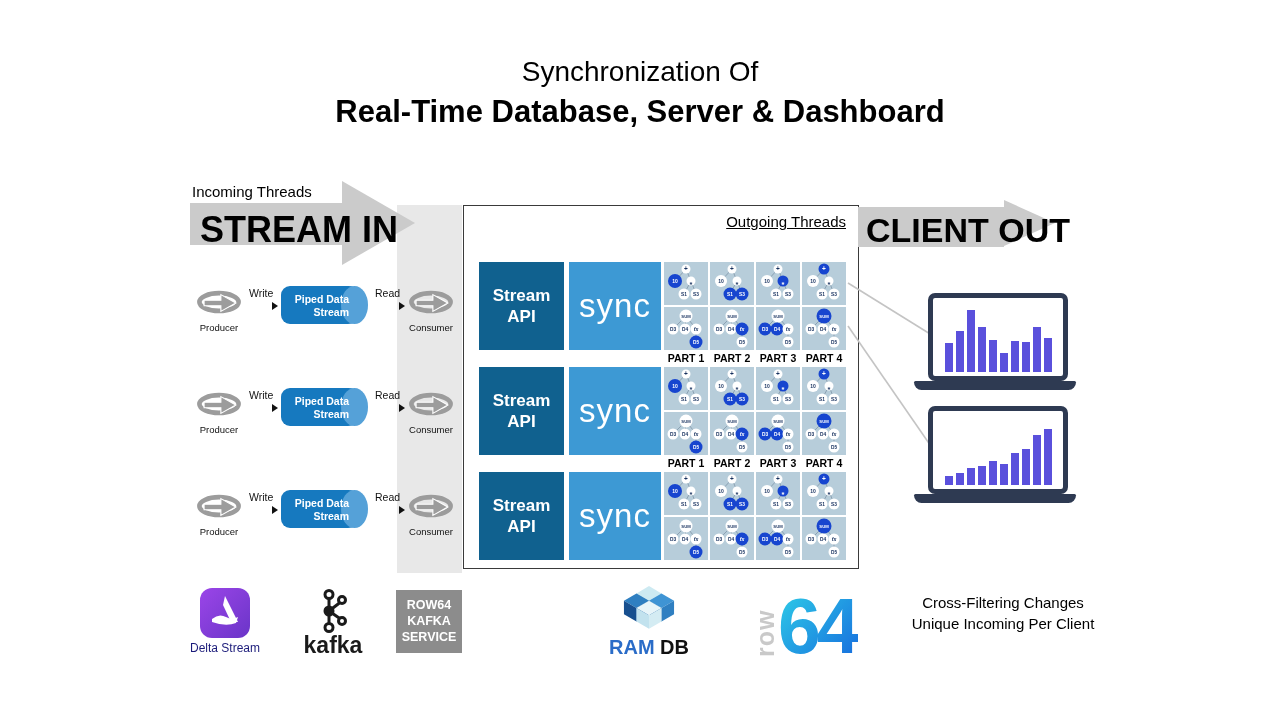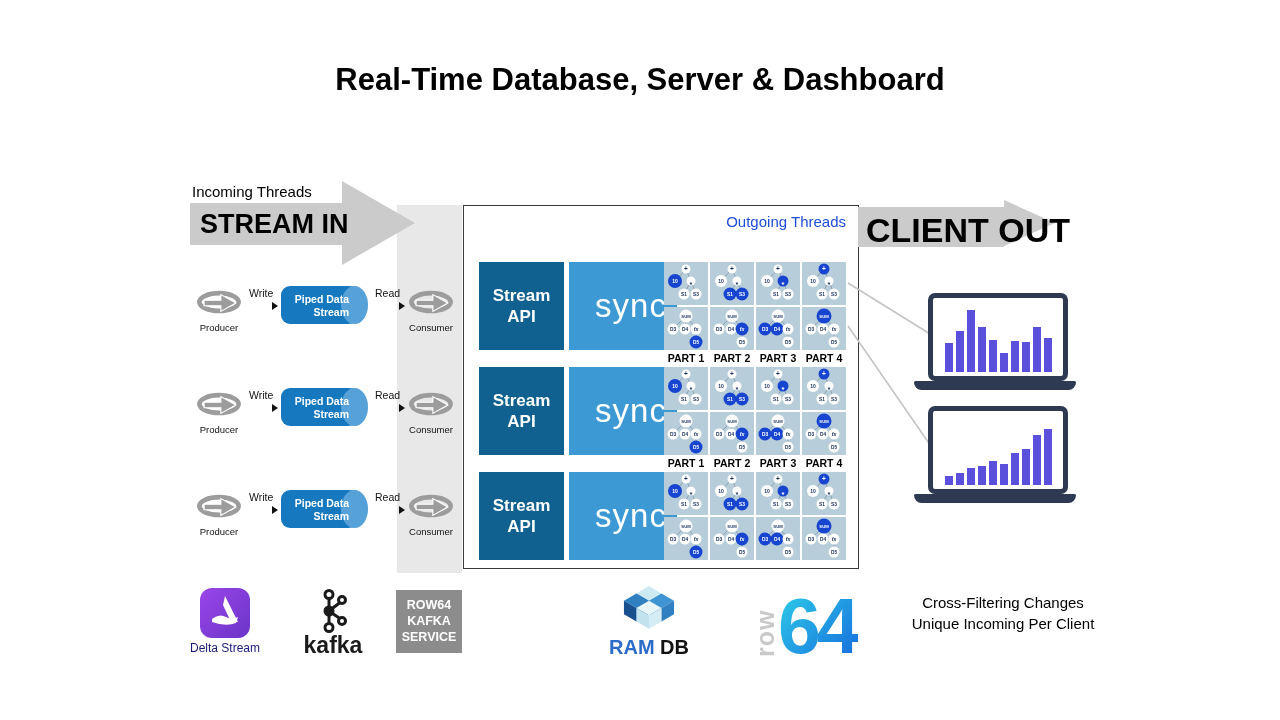--- a/index.html
+++ b/index.html
@@ -16,28 +16,28 @@
              border-bottom:42.5px solid transparent;border-left:73px solid #cbcbcb;}
   .tri-right.small{border-top:23.5px solid transparent;border-bottom:23.5px solid transparent;border-left:51px solid #cbcbcb;}
   .tri-left{position:absolute;width:0;height:0;border-top:23px solid transparent;
             border-bottom:23px solid transparent;border-right:48px solid #cbcbcb;}
   .arrow-text{position:absolute;font-weight:700;color:#000;white-space:nowrap;}
   
   .sm-label{position:absolute;font-size:15px;color:#000;white-space:nowrap;}
   
   #band{position:absolute;left:397px;top:205px;width:65px;height:368px;background:#e8e8e8;}
   #server-box{position:absolute;left:463px;top:205px;width:394px;height:362px;background:#fff;border:1px solid #3a3a3a;z-index:1;}
-  #outgoing{position:absolute;right:12px;top:7px;font-size:15px;color:#1d4ed8;}
+  #outgoing{position:absolute;right:12px;top:7px;font-size:15px;color:#000000;text-decoration:underline;}
   #cfq{position:absolute;left:200px;top:32px;width:182px;height:21px;background:#2e9ad6;color:#fff;
        font-size:13.5px;font-weight:700;text-align:center;line-height:21px;letter-spacing:.3px;}
   .api-block{position:absolute;left:15px;width:85px;height:88px;background:#10618f;color:#fff;
              display:flex;flex-direction:column;align-items:center;justify-content:center;
              font-size:17px;font-weight:700;line-height:21px;}
   .sync-block{position:absolute;left:105px;width:92px;height:88px;background:#3d99d4;color:#fff;
-              display:flex;align-items:center;justify-content:center;font-size:33px;font-weight:400;letter-spacing:1px;padding-left:16px;}
+              display:flex;align-items:center;justify-content:center;font-size:33px;font-weight:400;letter-spacing:1px;}
   #tree-grid{position:absolute;left:200px;top:56px;display:grid;
              grid-template-columns:repeat(4,44px);gap:2px;}
   .tree-cell{width:44px;height:43px;background:#b7cdda;}
   .part-label{width:44px;height:13px;font-size:10.5px;font-weight:700;text-align:center;color:#000;}
   
   .pipe-row{position:absolute;left:193px;width:270px;height:50px;z-index:2;}
   .loop-wrap{position:absolute;top:3px;width:52px;text-align:center;}
   .loop-label{font-size:9.5px;color:#111;margin-top:1px;}
   .io-label{position:absolute;top:1px;font-size:10.5px;color:#111;}
   .mini-arrow{position:absolute;width:0;height:0;border-top:4px solid transparent;
@@ -64,28 +64,29 @@
   #ramdb-word{left:597px;top:636px;width:104px;font-size:20px;font-weight:700;}
   #ramdb-word .ram{color:#2a6cc8;} #ramdb-word .db{color:#111;}
   svg text{font-family:"Liberation Sans","DejaVu Sans",sans-serif;}
 </style>
 </head>
 <body>
 
 <div id="canvas">
 
   <div id="title">
+    <div class="t1">Synchronization Of</div>
     <div class="t2">Real-Time Database, Server &amp; Dashboard</div>
   </div>
 
   <div class="sm-label" style="left:192px;top:183px;">Incoming Threads</div>
   <div class="abs" style="left:190px;top:181px;width:230px;height:85px;z-index:2;">
     <div class="gr-body" style="left:0;top:22px;width:152px;height:42px;"></div>
     <div class="tri-right" style="left:152px;top:0;"></div>
-    <div class="arrow-text" style="left:10px;top:28px;font-size:27px;">STREAM IN</div>
+    <div class="arrow-text" style="left:10px;top:28px;font-size:36px;">STREAM IN</div>
   </div>
 
   <div id="band"></div>
 
   <div id="pipelines">
       <div class="pipe-row" style="top:286px">
       <div class="loop-wrap" style="left:0"><svg width="52" height="28" viewBox="0 0 52 30">
             <ellipse cx="26" cy="14" rx="21" ry="9.5" fill="none" stroke="#9c9c9c" stroke-width="5"></ellipse>
             <polygon points="10,12 28,12 28,6 44,15 28,24 28,18 10,18" fill="#9c9c9c" stroke="#fff" stroke-width="1.2"></polygon>
           </svg>

